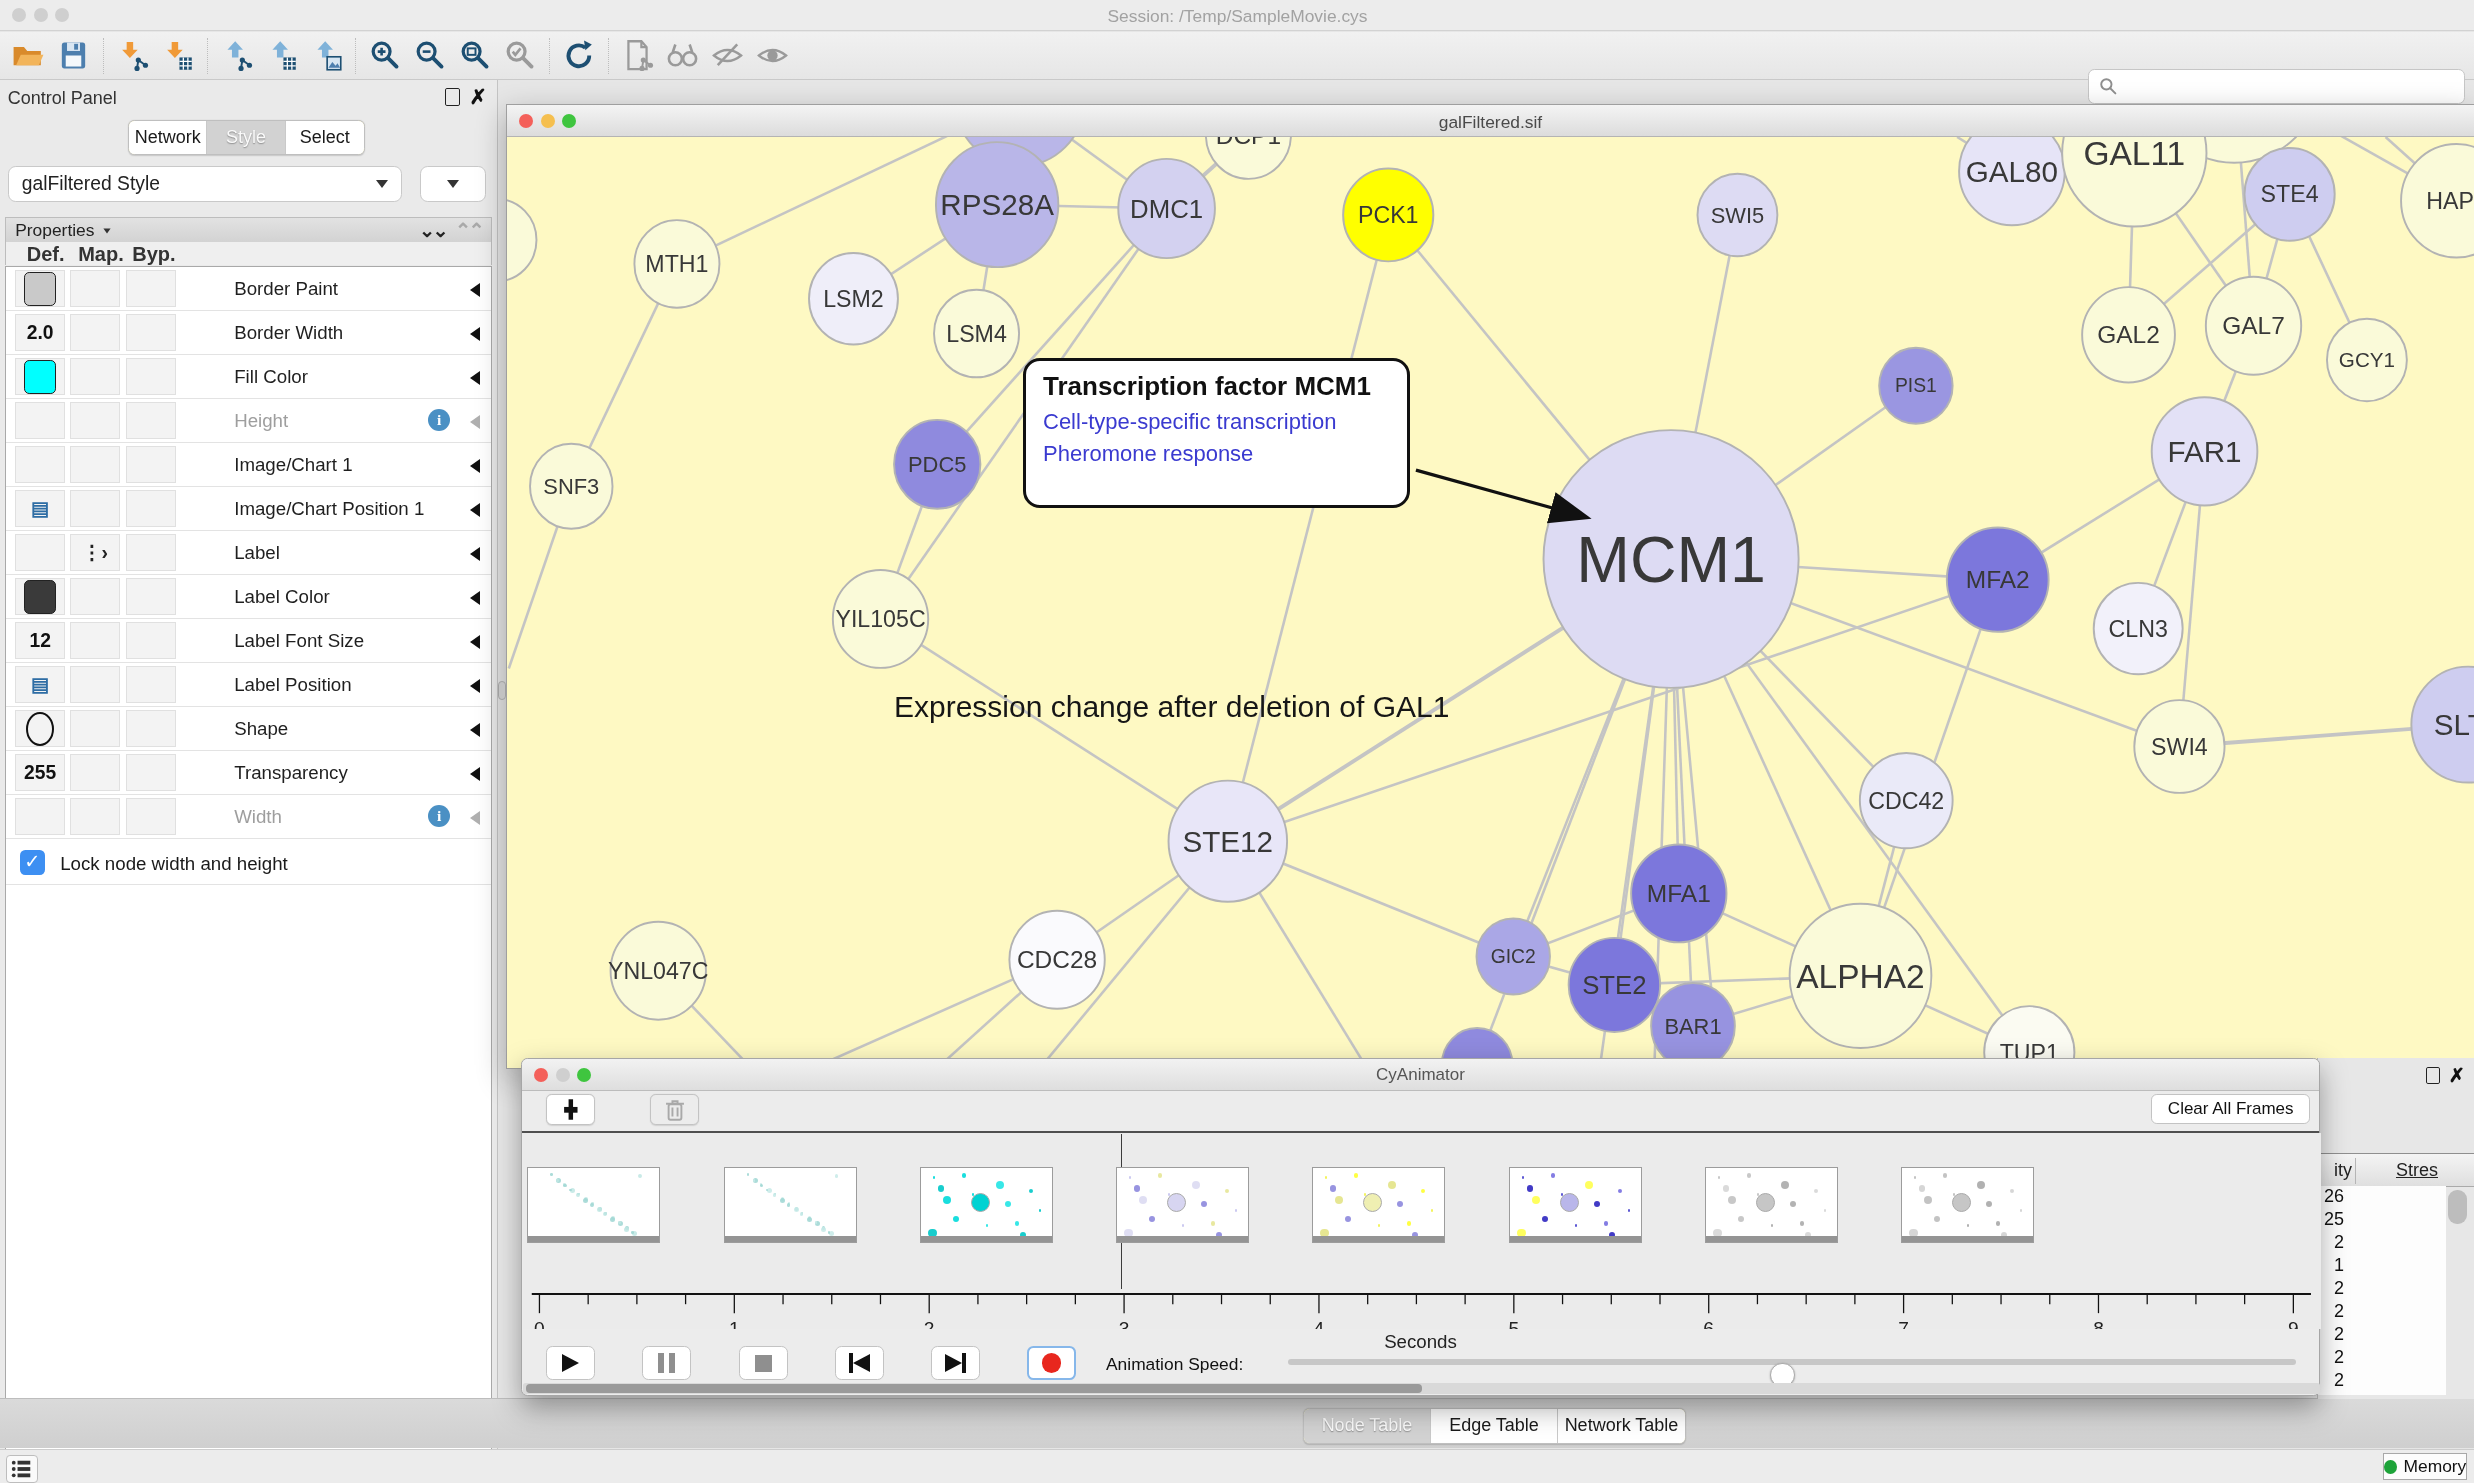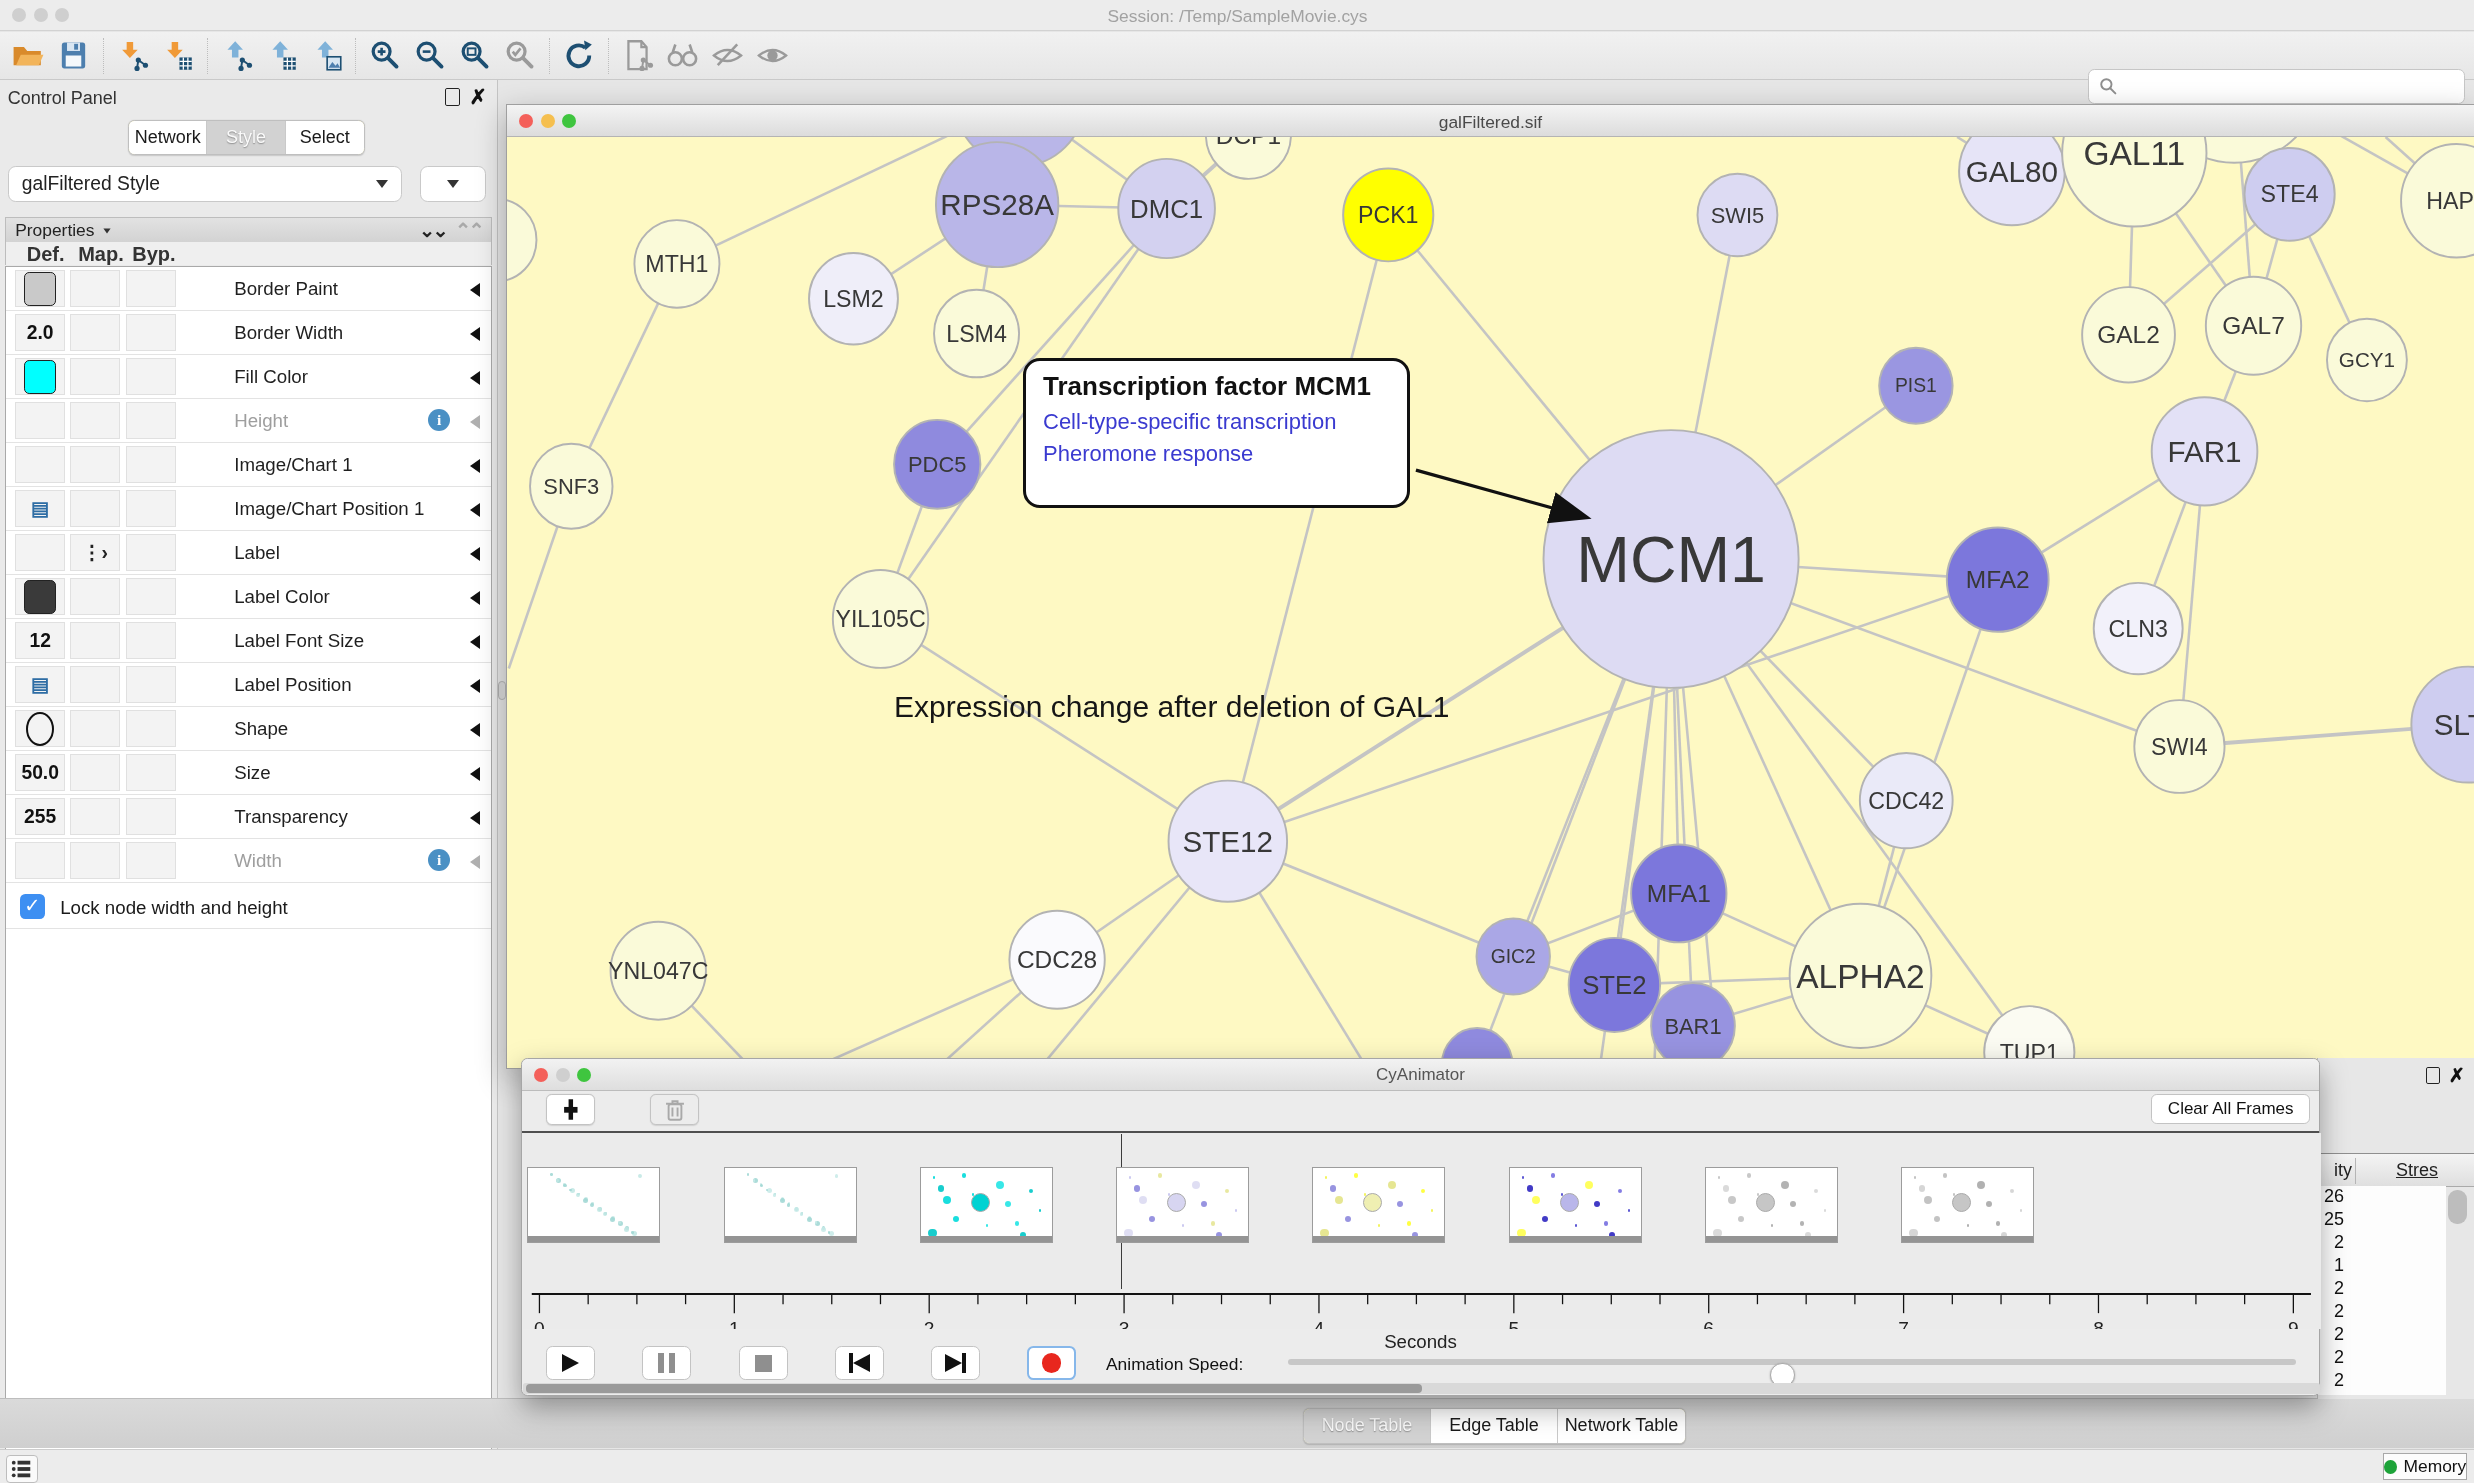--- a/index.html
+++ b/index.html
@@ -382,29 +382,20 @@
           <div class="plabel ">Label Position</div>
           <div class="parrow "></div>
         </div>
         <div class="prow">
           <div class="pcell c1">
             <div class="shape-ell"></div>
           </div>
           <div class="pcell c2"></div>
           <div class="pcell c3"></div>
           <div class="plabel ">Shape</div>
-          <div class="parrow "></div>
-        </div>
-        <div class="prow">
-          <div class="pcell c1">
-            <div class="pval">50.0</div>
-          </div>
-          <div class="pcell c2"></div>
-          <div class="pcell c3"></div>
-          <div class="plabel ">Size</div>
           <div class="parrow "></div>
         </div>
         <div class="prow">
           <div class="pcell c1">
             <div class="pval">255</div>
           </div>
           <div class="pcell c2"></div>
           <div class="pcell c3"></div>
           <div class="plabel ">Transparency</div>
           <div class="parrow "></div>

